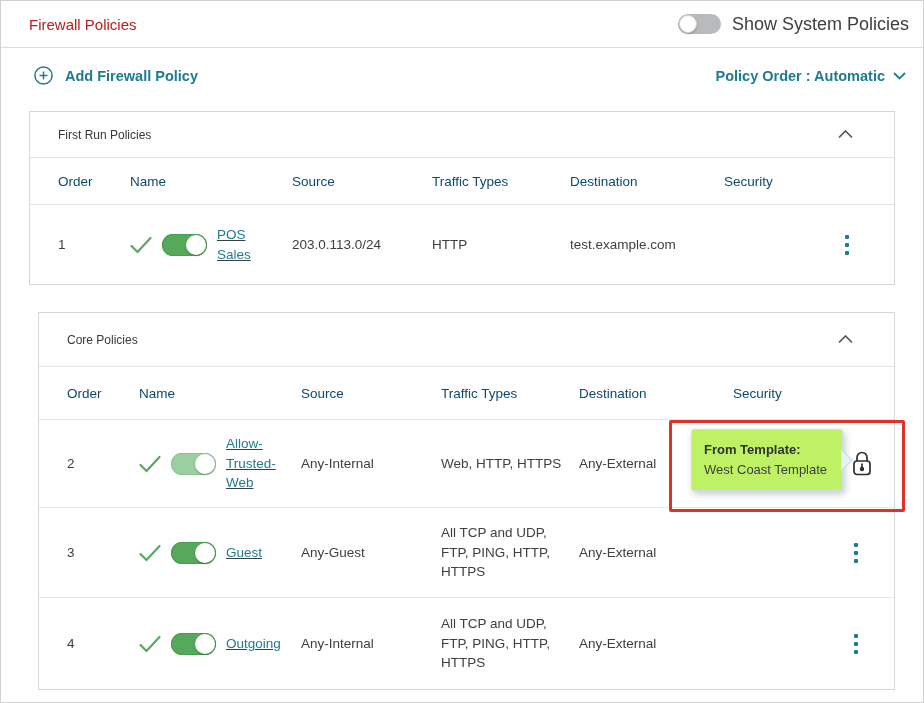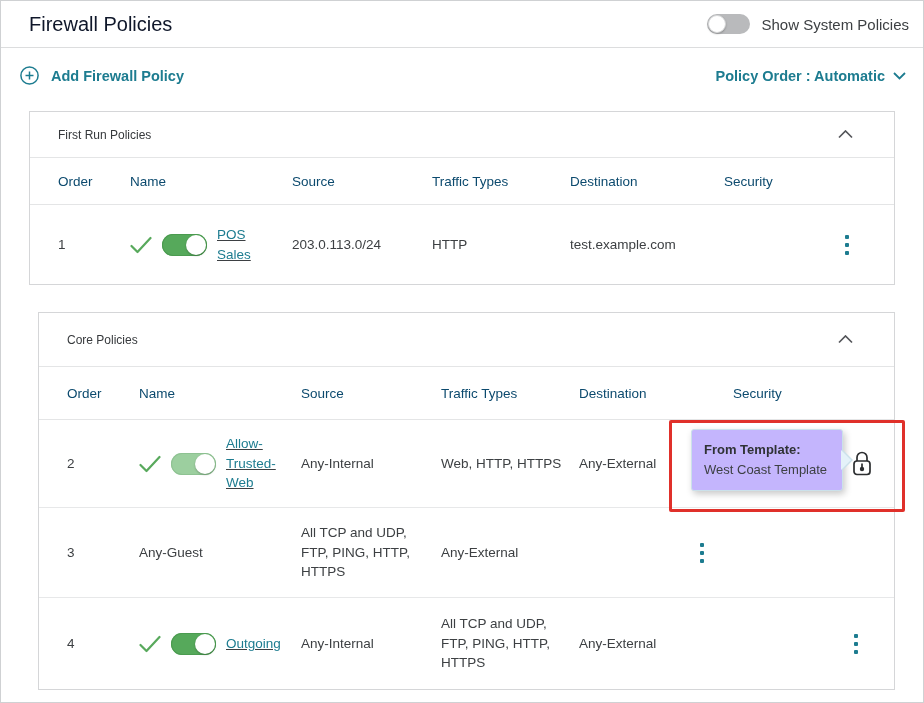--- a/index.html
+++ b/index.html
@@ -1,36 +1,36 @@
 <!DOCTYPE html>
 <html><head>
 <meta charset="utf-8">
 <style>
   * { margin:0; padding:0; box-sizing:border-box; }
   html,body { width:924px; height:703px; background:#fff; font-family:"Liberation Sans", sans-serif; color:#3d4043; }
   .page { width:924px; height:703px; border:1px solid #cfd1d3; background:#fff; overflow:hidden; position:relative; }
 
   
   .topbar { height:47px; display:flex; align-items:center; justify-content:space-between; padding:0 10px 0 28px; border-bottom:1px solid #dcddde; }
-  .page-title { font-size:20px; color:#0f172a; }
+  .page-title { font-size:15px; color:#b91c1c; }
   .sys-toggle-wrap { display:flex; align-items:center; gap:11px; padding-right:4px; }
-  .sys-toggle-label { font-size:15px; color:#3d4043; }
+  .sys-toggle-label { font-size:18px; color:#3d4043; }
 
   
   .toggle { position:relative; width:45px; height:22px; border-radius:12px; display:inline-block; flex-shrink:0; cursor:pointer; }
   .toggle .knob { position:absolute; top:1px; width:20px; height:20px; border-radius:50%; background:#fff; box-shadow:0 1px 2px rgba(0,0,0,.25); }
   .toggle.on  { background:#56a95b; box-shadow:inset 0 0 0 1px #4b9b50; }
   .toggle.on .knob { right:1px; }
   .toggle.template { background:#9ccf9f; box-shadow:inset 0 0 0 1px #8ec292; }
   .toggle.template .knob { right:1px; }
   .toggle.gray { width:43px; height:20px; background:#b9babc; }
   .toggle.gray .knob { left:1px; width:18px; height:18px; border:1px solid #d6d7d8; }
 
   
-  .toolbar { height:55px; display:flex; align-items:center; justify-content:space-between; padding:0 17px 0 19px; }
+  .toolbar { height:55px; display:flex; align-items:center; justify-content:space-between; padding:0 17px 0 33px; }
   .add-btn { display:flex; align-items:center; gap:12px; color:#1d7c90; font-weight:bold; font-size:14.5px; cursor:pointer; }
   .order-btn { display:flex; align-items:center; gap:8px; color:#1d7c90; font-weight:bold; font-size:14.5px; cursor:pointer; }
 
   
   .panel { margin:0 28px; border:1px solid #d5d6d8; background:#fff; }
   .panel.first { margin-top:8px; }
   .panel.second { margin-top:27px;margin-left:37px; }
   .panel-head { display:flex; align-items:center; justify-content:space-between; height:46px; padding:0 41px 0 28px; border-bottom:1px solid #e4e5e6; }
   .panel.second .panel-head { height:54px; }
   .panel-title { font-size:12px; color:#36393c; }
@@ -48,21 +48,21 @@
   .check-icon { flex-shrink:0; }
   .name-link { color:#1d7c90; width:min-content; line-height:1.45; cursor:pointer; text-decoration:none; }
   .cell-text { line-height:1.45; padding-right:12px; }
 
   
   .dots { display:flex; flex-direction:column; gap:4px; margin-left:121px; cursor:pointer; width:4px; }
   .dots i { width:4px; height:4px; background:#1d7c90; border-radius:1px; display:block; }
 
   
   .callout-red { position:absolute; left:630px; top:0; width:236px; height:92px; border:3px solid #e0302a; border-radius:2px; z-index:5; pointer-events:none; }
-  .tooltip { position:absolute; left:652px; top:9px; width:152px; background:#c4b5fd; border:1px solid #cbe1ea; border-radius:3px; box-shadow:2px 3px 7px rgba(0,0,0,.22); padding:10px 8px 10px 12px; font-size:13px; line-height:1.55; z-index:6; }
+  .tooltip { position:absolute; left:652px; top:9px; width:152px; background:#bef264; border:1px solid #cbe1ea; border-radius:3px; box-shadow:2px 3px 7px rgba(0,0,0,.22); padding:10px 8px 10px 12px; font-size:13px; line-height:1.55; z-index:6; }
   .tooltip::before { content:""; position:absolute; right:-11px; top:50%; margin-top:-11px; border:11px solid transparent; border-right:none; border-left:11px solid #cbe1ea; }
   .tooltip::after  { content:""; position:absolute; right:-9px;  top:50%; margin-top:-10px; border:10px solid transparent; border-right:none; border-left:10px solid #e4f2f9; }
   .tooltip-title { font-weight:bold; color:#2f3235; }
   .tooltip-text  { color:#3d4043; }
   .lock-wrap { position:absolute; left:812px; top:29px; z-index:6; }
 </style>
 </head>
 <body>
 
 <div class="page">
@@ -180,20 +180,29 @@
           <path d="M6,12 V8.5 a5,5 0 0 1 10,0 V12" fill="none" stroke="#2c2e30" stroke-width="1.7"></path>
           <rect x="3" y="12" width="16" height="13.5" rx="3" fill="none" stroke="#2c2e30" stroke-width="1.7"></rect>
           <circle cx="11" cy="20" r="2.2" fill="#2c2e30"></circle>
           <line x1="11" y1="18" x2="11" y2="14.5" stroke="#2c2e30" stroke-width="1.7"></line>
         </svg>
       </span>
     </div>
 
     <div class="grid trow h90">
       <span class="cell-text">3</span>
+      <span class="name-cell">
+        <svg class="check-icon" width="22" height="18" viewBox="0 0 22 18">
+          <polyline points="1.5,10 7.5,16 20.5,2" fill="none" stroke="#58a95c" stroke-width="2.2" stroke-linecap="round" stroke-linejoin="round"></polyline>
+        </svg>
+        <span class="toggle on">
+            <span class="knob"></span>
+          </span>
+        <a class="name-link">Guest</a>
+      </span>
       <span class="cell-text">Any-Guest</span>
       <span class="cell-text traffic">All TCP and UDP, FTP, PING, HTTP, HTTPS</span>
       <span class="cell-text">Any-External</span>
       <span>
         <span class="dots">
             <i></i>
             <i></i>
             <i></i>
           </span>
       </span>

